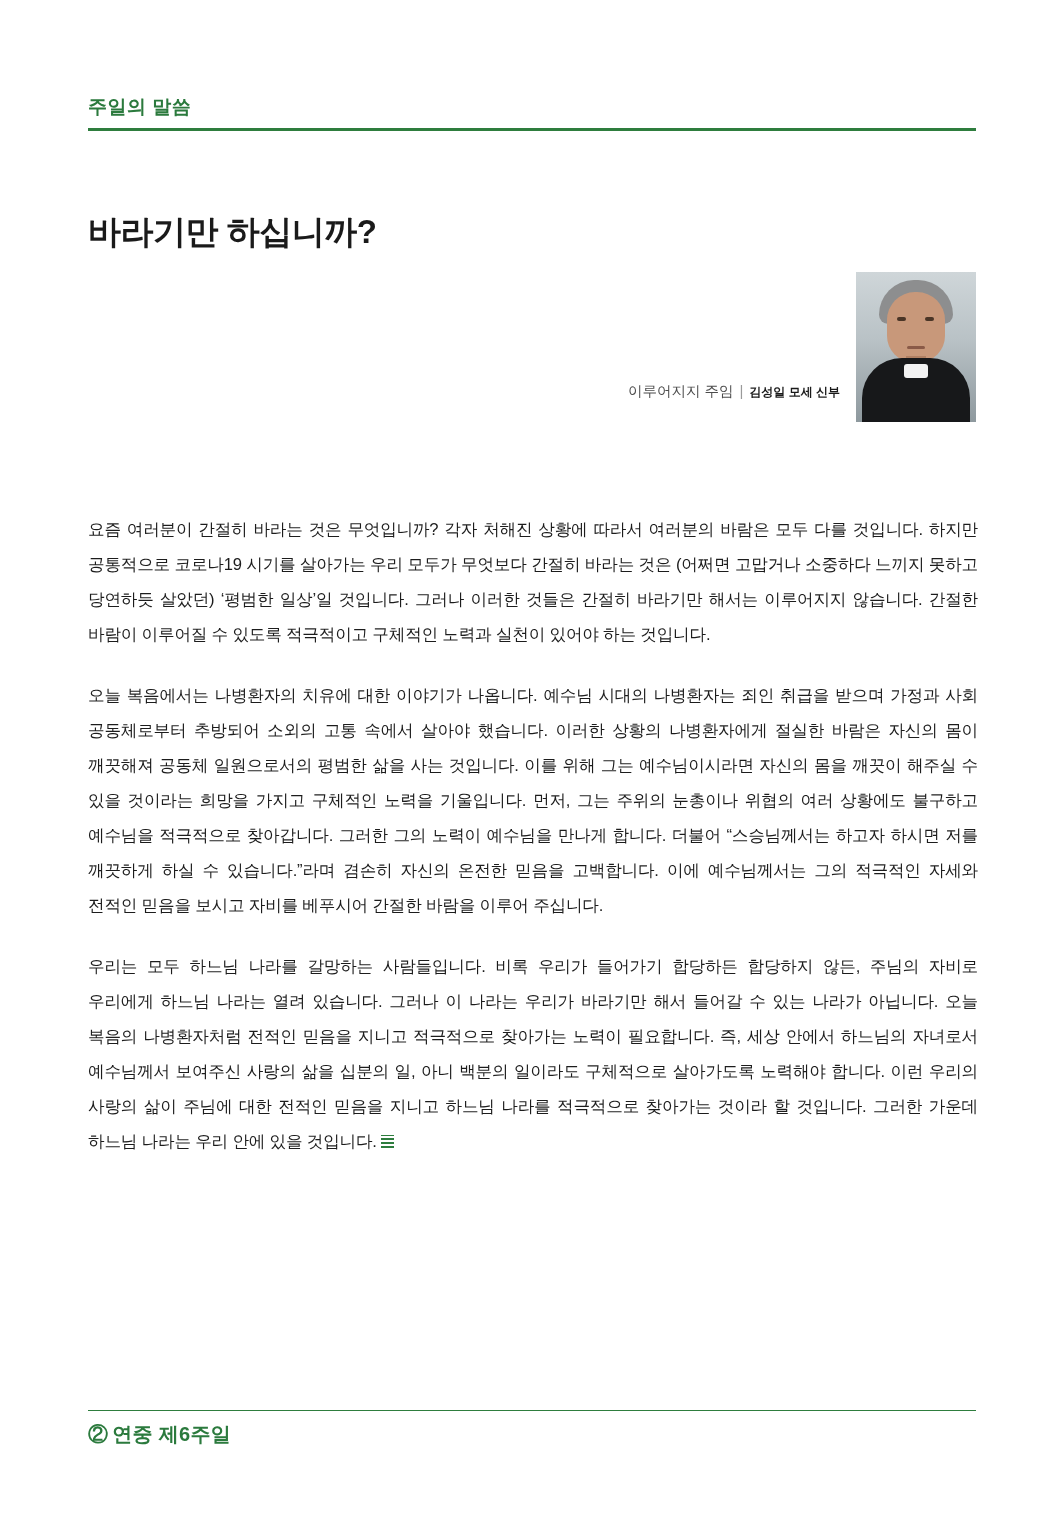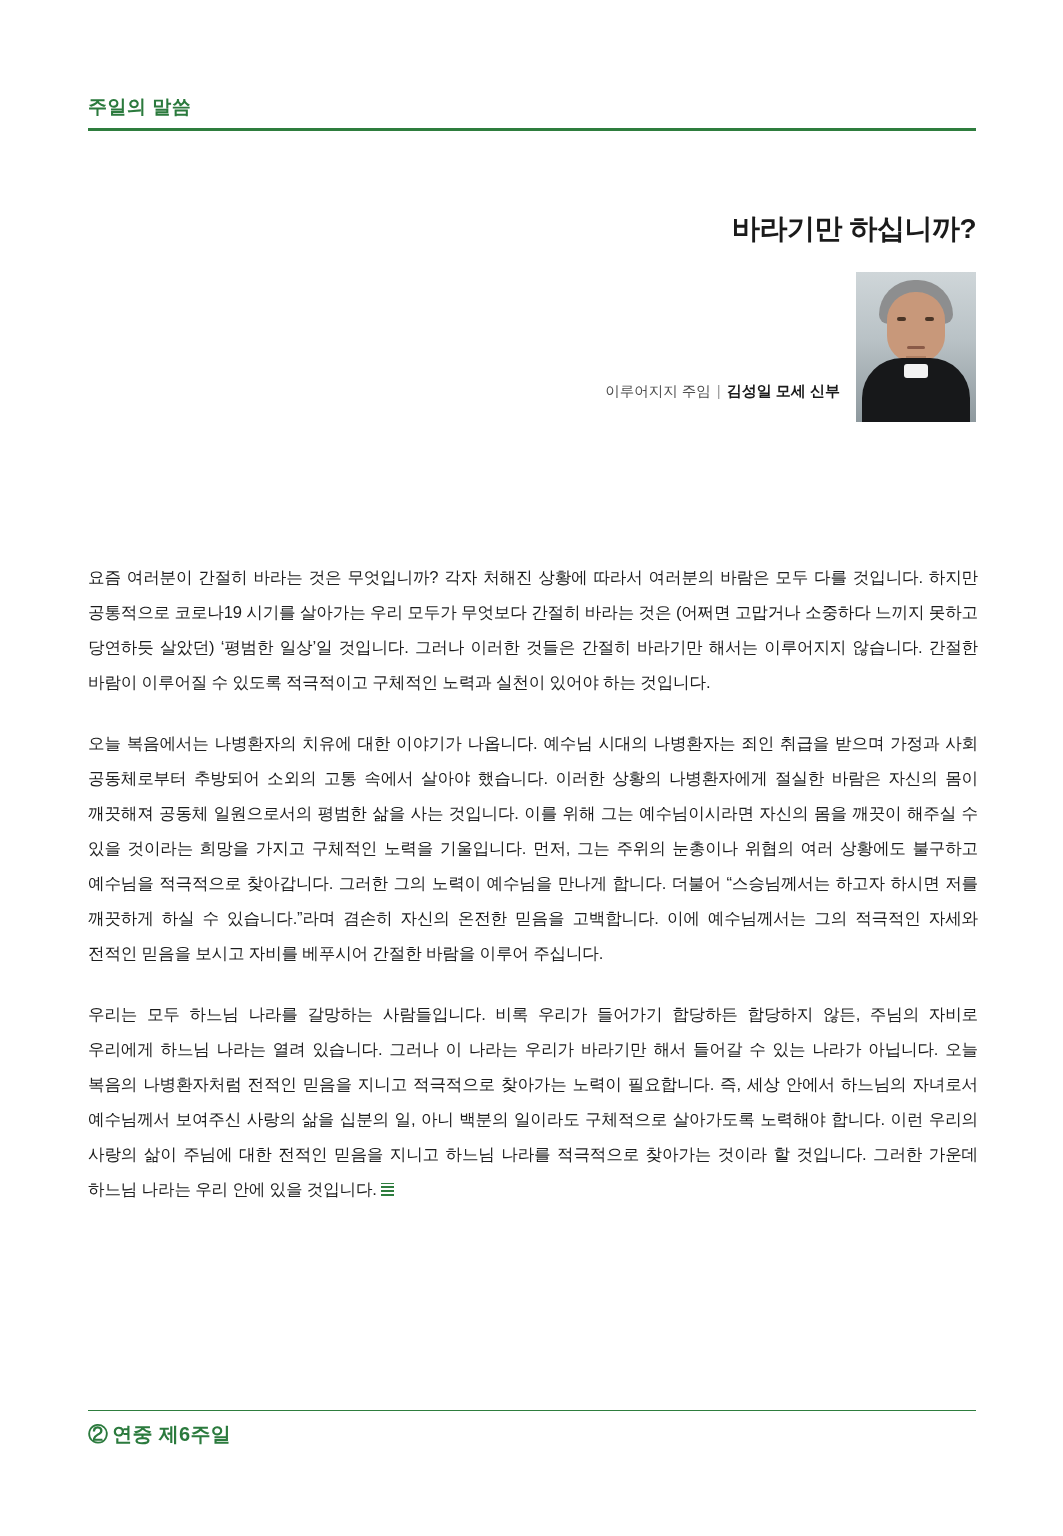--- a/index.html
+++ b/index.html
@@ -44,22 +44,22 @@
     background: #2e7d3e;
     width: 100%;
   }
 
   
   .article-title {
     position: absolute;
     top: 210px;
     left: 88px;
     width: 888px;
-    text-align: right;
-    font-size: 28px;
+    text-align: left;
+    font-size: 33px;
     font-weight: bold;
     color: #1a1a1a;
     letter-spacing: -0.5px;
   }
 
   
   .byline-block {
     position: absolute;
     top: 272px;
     left: 88px;
@@ -137,31 +137,30 @@
   .byline .parish {
     color: #4c4c4c;
     font-size: 14.5px;
   }
   .byline .sep {
     color: #9a9a9a;
     margin: 0 6px;
   }
   .byline .name {
     font-weight: bold;
-    font-size: 15px;
+    font-size: 12px;
     color: #1a1a1a;
   }
 
   
   .body-text {
     position: absolute;
     left: 88px;
     top: 512px;
     width: 890px;
-    margin-top: 48px;
   }
   .body-text p {
     margin: 0 0 26px 0;
     font-size: 16.6px;
     line-height: 35px;
     text-align: justify;
     text-justify: inter-character;
     word-break: keep-all;
     letter-spacing: -0.2px;
     color: #1c1c1c;

